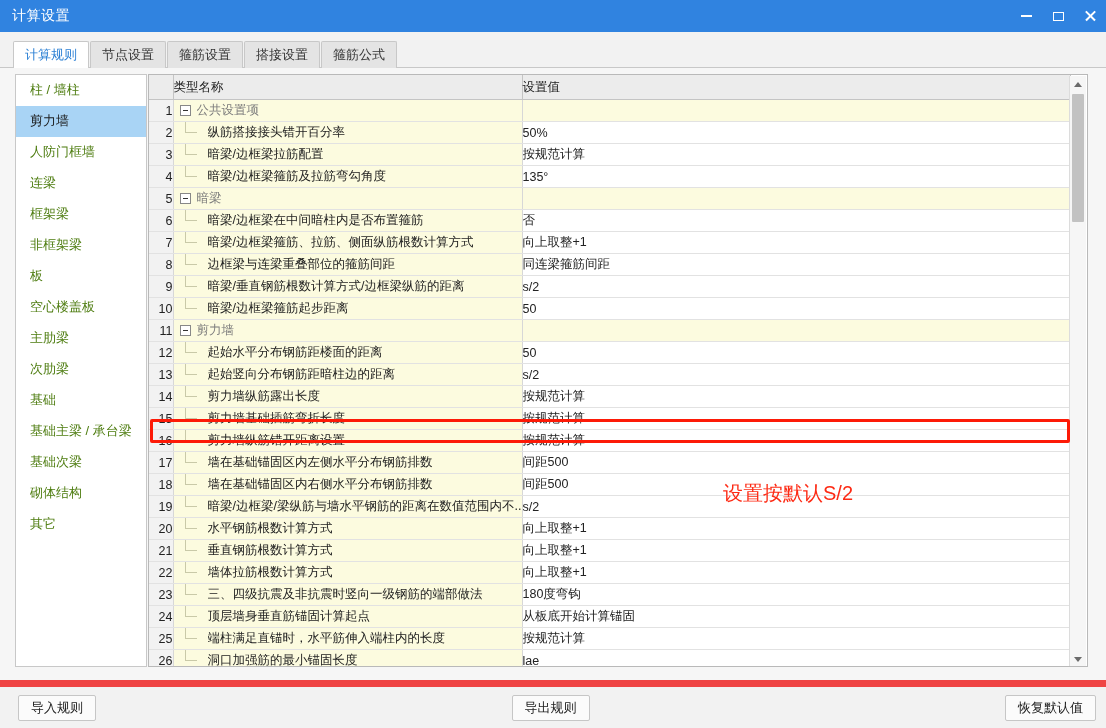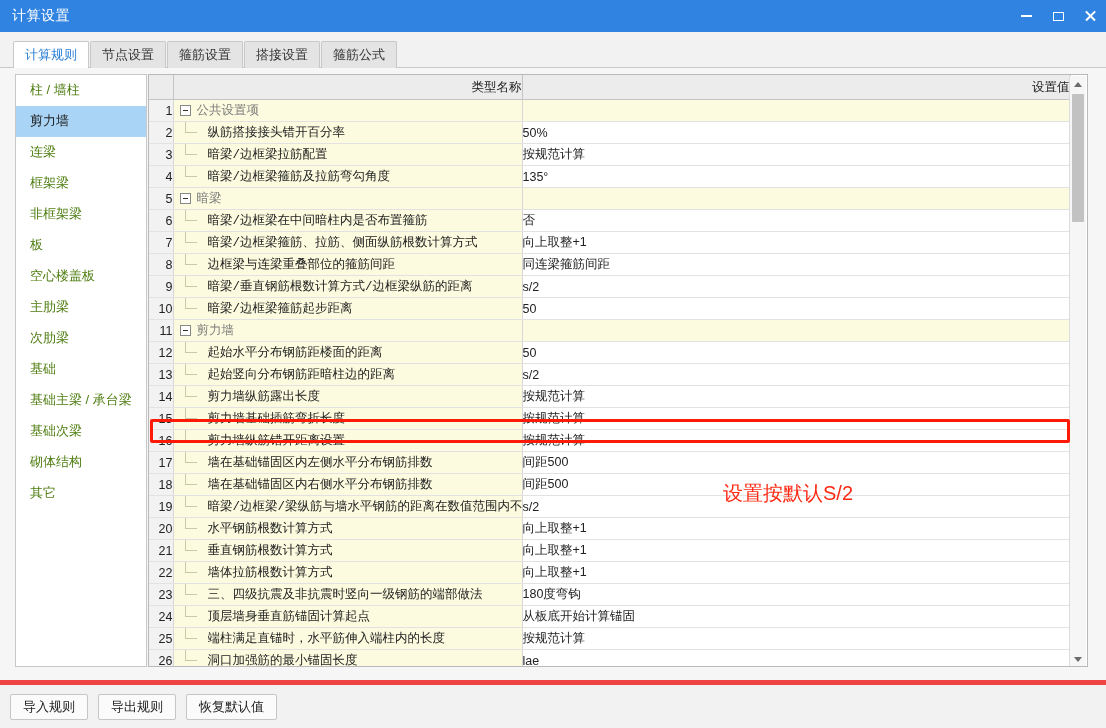--- a/index.html
+++ b/index.html
@@ -168,21 +168,21 @@
   table.grid col.c-val  { width: 548px; }
 
   table.grid thead th {
     height: 24px;
     background: #ececec;
     border-right: 1px solid #c4c4c4;
     border-bottom: 1px solid #c4c4c4;
     font-weight: normal;
     font-size: 12.5px;
     color: #222;
-    text-align: right;
+    text-align: left;
     padding: 0;
   }
   table.grid thead th.c-num-h { background: #ececec; }
 
   table.grid tbody td {
     height: 21px;
     padding: 0;
     border-right: 1px solid #d7d7d7;
     border-bottom: 1px solid #e2e2e2;
     font-size: 12.5px;
@@ -245,21 +245,21 @@
     width: 12px; height: 1px;
     background: #c9c9a8;
   }
   .leafdash::after {
     content: "";
     position: absolute;
     left: 11px; top: -11px;
     width: 1px; height: 21px;
     background: #c9c9a8;
   }
-  .nm { white-space: nowrap; overflow: hidden; text-overflow: clip; font-family: Liberation Mono, monospace; }
+  .nm { white-space: nowrap; overflow: hidden; text-overflow: clip; }
 
   
   #vscroll {
     position: absolute;
     right: 1px; top: 1px;
     width: 17px; height: 591px;
     background: #f6f6f6;
     border-left: 1px solid #dcdcdc;
     box-sizing: border-box;
   }
@@ -312,25 +312,26 @@
     white-space: nowrap;
     pointer-events: none;
   }
 
   
   #footer {
     position: absolute;
     left: 0; top: 680px;
     width: 1106px; height: 48px;
     background: #f2f2f2;
-    border-top: 5px solid #ef4444;
+    border-top: 7px solid #ef4444;
     display: flex;
     align-items: center;
-    padding-left: 10px;
-    box-sizing: border-box;
+    padding-left: 18px;
+    box-sizing: border-box;
+    justify-content: space-between;
   }
   .fbtn {
     height: 26px;
     min-width: 76px;
     padding: 0 12px;
     margin-right: 10px;
     background: #fbfbfb;
     border: 1px solid #c6c6c6;
     border-radius: 2px;
     font-size: 13px;
@@ -365,20 +366,21 @@
       <div class="tab">箍筋设置</div>
       <div class="tab">搭接设置</div>
       <div class="tab">箍筋公式</div>
     </div>
 
   <div id="content">
 
     <div id="sidebar">
         <div class="side-item">柱 / 墙柱</div>
         <div class="side-item active">剪力墙</div>
+        <div class="side-item">人防门框墙</div>
         <div class="side-item">连梁</div>
         <div class="side-item">框架梁</div>
         <div class="side-item">非框架梁</div>
         <div class="side-item">板</div>
         <div class="side-item">空心楼盖板</div>
         <div class="side-item">主肋梁</div>
         <div class="side-item">次肋梁</div>
         <div class="side-item">基础</div>
         <div class="side-item">基础主梁 / 承台梁</div>
         <div class="side-item">基础次梁</div>

